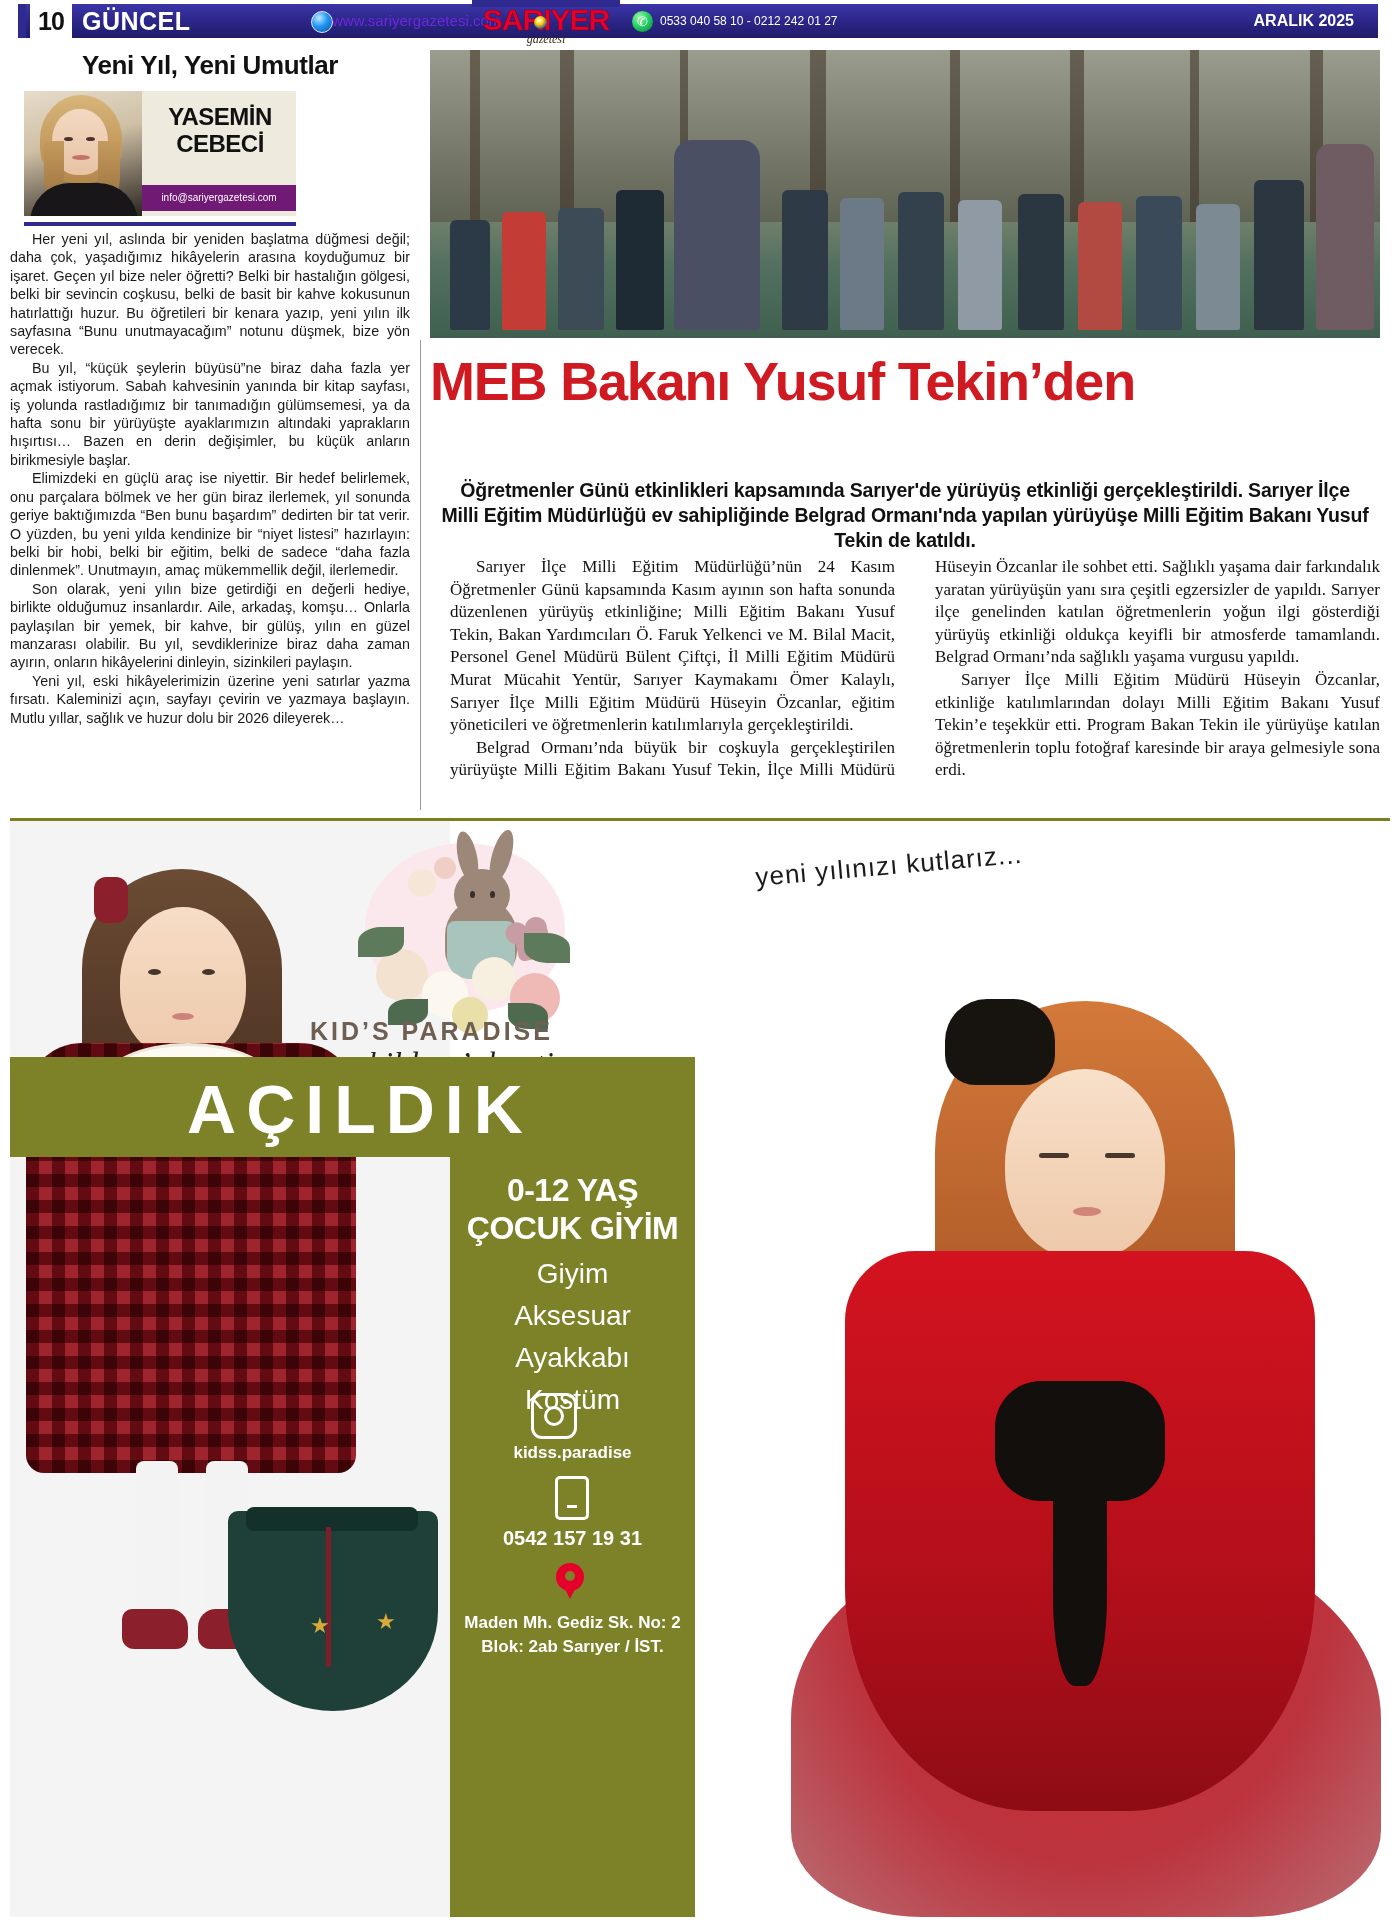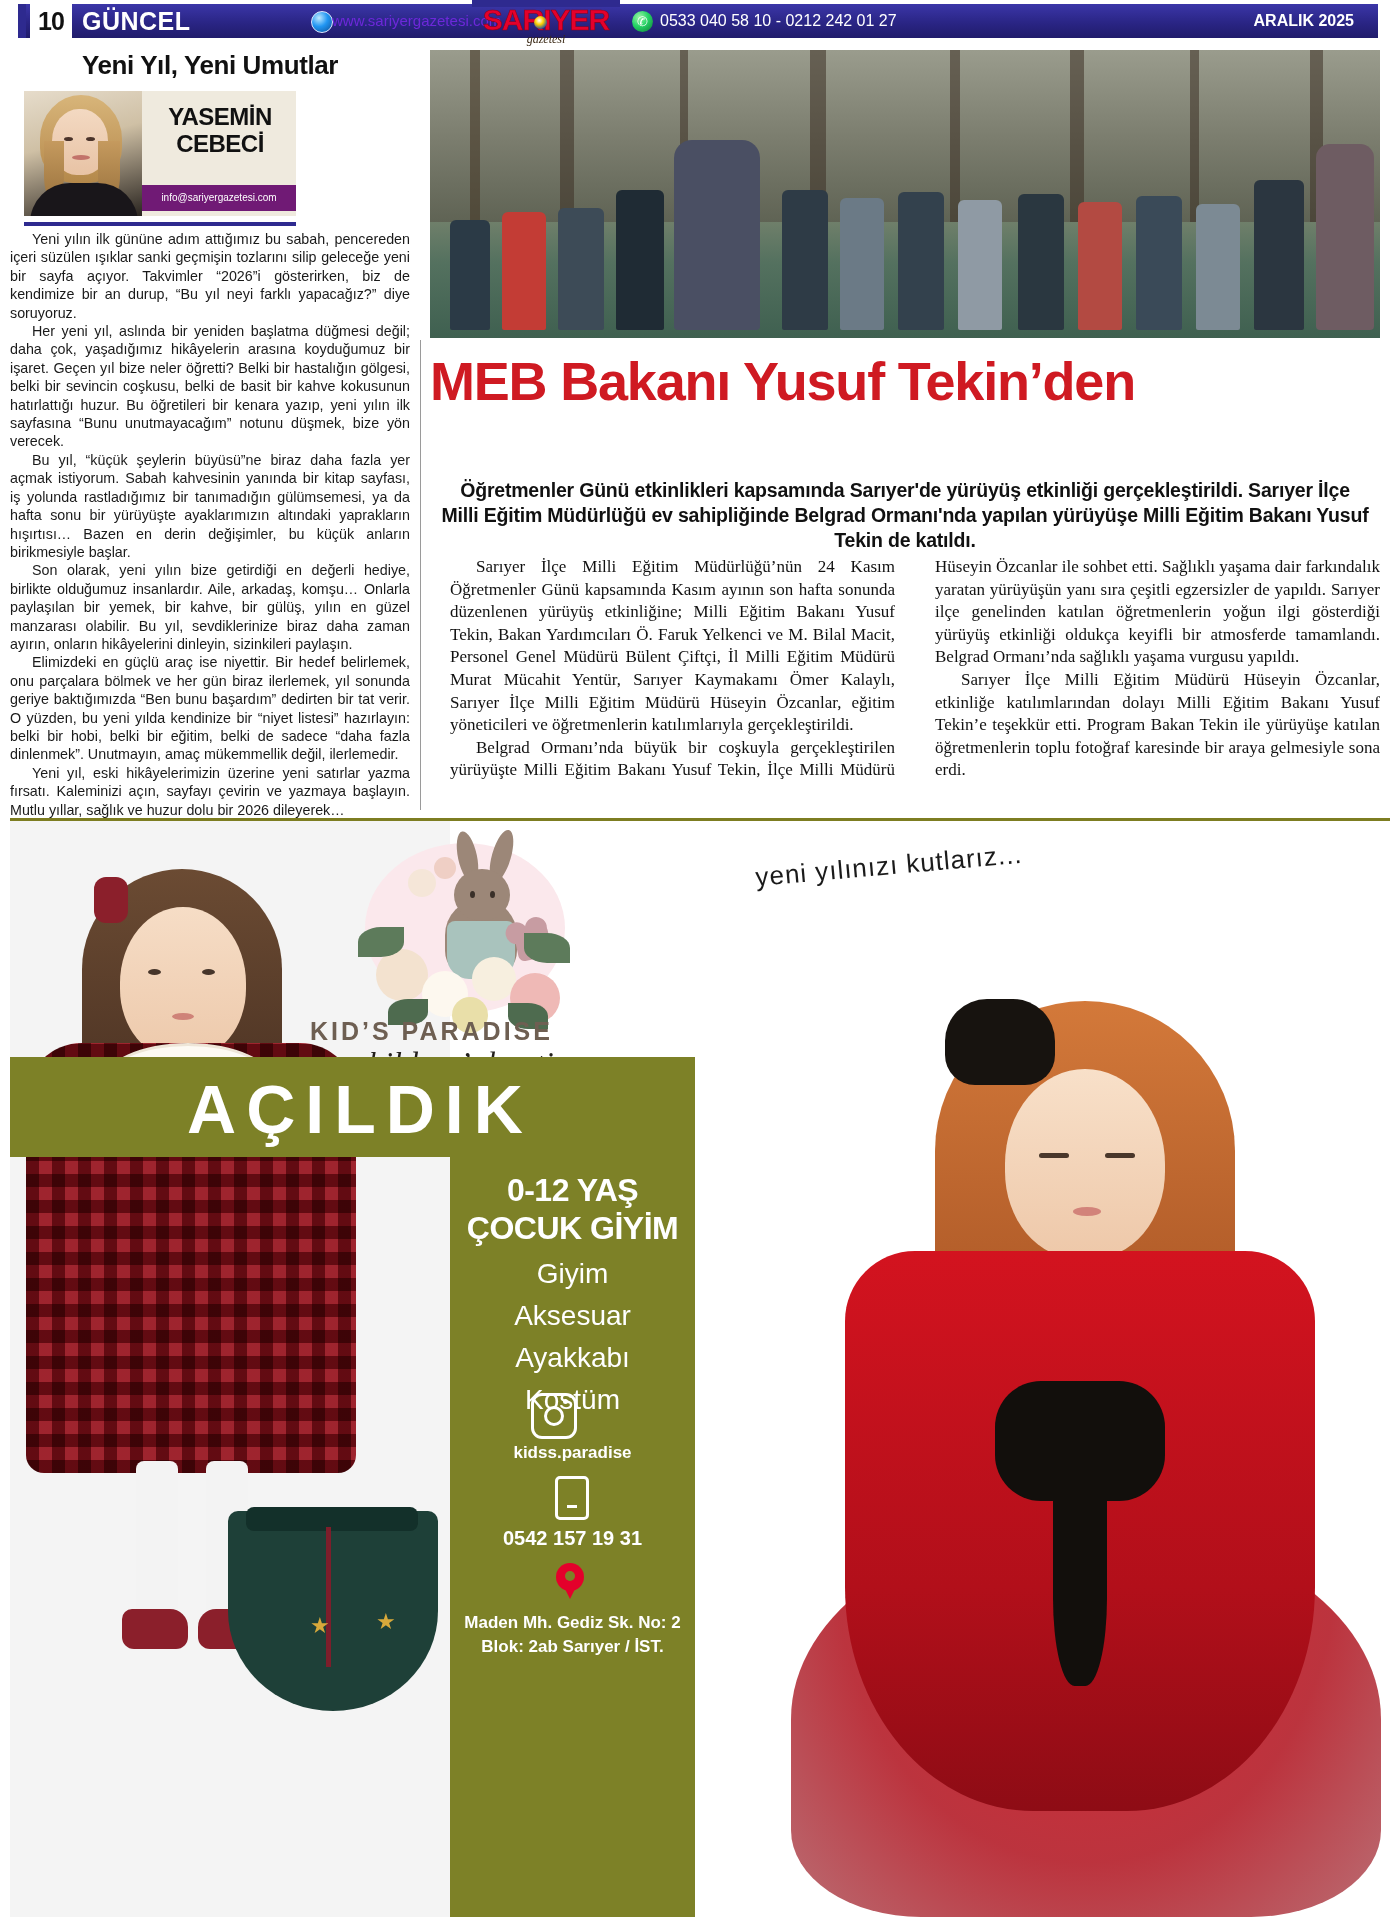--- a/index.html
+++ b/index.html
@@ -30,21 +30,21 @@
   .logo-text{position:absolute;left:0;top:3px;width:148px;text-align:center;color:#e4002b;
      font-weight:bold;font-size:30px;letter-spacing:-1px;font-family:"Liberation Sans",sans-serif;
      -webkit-text-stroke:0.6px #8c0016;}
   .logo-sub{position:absolute;left:0;top:32px;width:148px;text-align:center;color:#3b2a16;
      font-size:12px;font-style:italic;font-family:"Liberation Serif",serif;}
   .logo-dot{position:absolute;left:62px;top:16px;width:13px;height:13px;border-radius:50%;
      background:radial-gradient(circle at 40% 35%,#fff 0%,#ffd000 35%,#1f4fa0 75%,#0a2c60 100%);}
   .wa-icon{position:absolute;left:632px;top:11px;width:21px;height:21px;border-radius:50%;
      background:radial-gradient(circle at 35% 30%,#9df5a7 0%,#25D366 45%,#0e7a33 100%);
      color:#fff;font-size:13px;line-height:21px;text-align:center;}
-  .mast-phone{position:absolute;left:660px;top:4px;height:34px;line-height:34px;color:#fff;font-size:16px;}
+  .mast-phone{position:absolute;left:660px;top:4px;height:34px;line-height:34px;color:#fff;font-size:12px;}
   .mast-date{position:absolute;right:46px;top:4px;height:34px;line-height:34px;color:#fff;
      font-weight:bold;font-size:16px;}
 
   
   .colwrap{position:absolute;left:10px;top:50px;width:400px;}
   .col-title{font-size:26px;font-weight:bold;color:#111;text-align:center;letter-spacing:-0.4px;
      margin:0 0 10px 0;}
   .author-box{position:relative;left:14px;width:272px;height:125px;background:#efeade;overflow:hidden;}
   .author-photo{position:absolute;left:0;top:0;width:118px;height:125px;
      background:linear-gradient(165deg,#e6dccb 0%,#cfc0a5 40%,#2a2520 100%);}
@@ -243,25 +243,24 @@
       </div>
       <div class="author-name">
         <div>YASEMİN</div>
         <div>CEBECİ</div>
       </div>
       <div class="author-mail">info@sariyergazetesi.com</div>
     </div>
     <div class="author-underline"></div>
 
     <div class="col-body">
-      <p>Yeni yılın ilk gününe adım attığımız bu sabah, pencereden içeri süzülen ışıklar sanki geçmişin tozlarını silip geleceğe yeni bir sayfa açıyor. Takvimler “2026”i gösterirken, biz de kendimize bir an durup, “Bu yıl neyi farklı yapacağız?” diye soruyoruz.</p>
       <p>Her yeni yıl, aslında bir yeniden başlatma düğmesi değil; daha çok, yaşadığımız hikâyelerin arasına koyduğumuz bir işaret. Geçen yıl bize neler öğretti? Belki bir hastalığın gölgesi, belki bir sevincin coşkusu, belki de basit bir kahve kokusunun hatırlattığı huzur. Bu öğretileri bir kenara yazıp, yeni yılın ilk sayfasına “Bunu unutmayacağım” notunu düşmek, bize yön verecek.</p>
       <p>Bu yıl, “küçük şeylerin büyüsü”ne biraz daha fazla yer açmak istiyorum. Sabah kahvesinin yanında bir kitap sayfası, iş yolunda rastladığımız bir tanımadığın gülümsemesi, ya da hafta sonu bir yürüyüşte ayaklarımızın altındaki yaprakların hışırtısı… Bazen en derin değişimler, bu küçük anların birikmesiyle başlar.</p>
+      <p>Elimizdeki en güçlü araç ise niyettir. Bir hedef belirlemek, onu parçalara bölmek ve her gün biraz ilerlemek, yıl sonunda geriye baktığımızda “Ben bunu başardım” dedirten bir tat verir. O yüzden, bu yeni yılda kendinize bir “niyet listesi” hazırlayın: belki bir hobi, belki bir eğitim, belki de sadece “daha fazla dinlenmek”. Unutmayın, amaç mükemmellik değil, ilerlemedir.</p>
       <p>Son olarak, yeni yılın bize getirdiği en değerli hediye, birlikte olduğumuz insanlardır. Aile, arkadaş, komşu… Onlarla paylaşılan bir yemek, bir kahve, bir gülüş, yılın en güzel manzarası olabilir. Bu yıl, sevdiklerinize biraz daha zaman ayırın, onların hikâyelerini dinleyin, sizinkileri paylaşın.</p>
-      <p>Elimizdeki en güçlü araç ise niyettir. Bir hedef belirlemek, onu parçalara bölmek ve her gün biraz ilerlemek, yıl sonunda geriye baktığımızda “Ben bunu başardım” dedirten bir tat verir. O yüzden, bu yeni yılda kendinize bir “niyet listesi” hazırlayın: belki bir hobi, belki bir eğitim, belki de sadece “daha fazla dinlenmek”. Unutmayın, amaç mükemmellik değil, ilerlemedir.</p>
       <p>Yeni yıl, eski hikâyelerimizin üzerine yeni satırlar yazma fırsatı. Kaleminizi açın, sayfayı çevirin ve yazmaya başlayın. Mutlu yıllar, sağlık ve huzur dolu bir 2026 dileyerek…</p>
     </div>
   </div>
 
   <div class="vrule"></div>
 
   <div class="photo">
     <div class="pv-tree" style="left:40px;background:rgba(70,56,40,.6);"></div>
     <div class="pv-tree" style="left:130px;width:14px;height:200px;"></div>
     <div class="pv-tree" style="left:250px;width:8px;height:180px;"></div>

